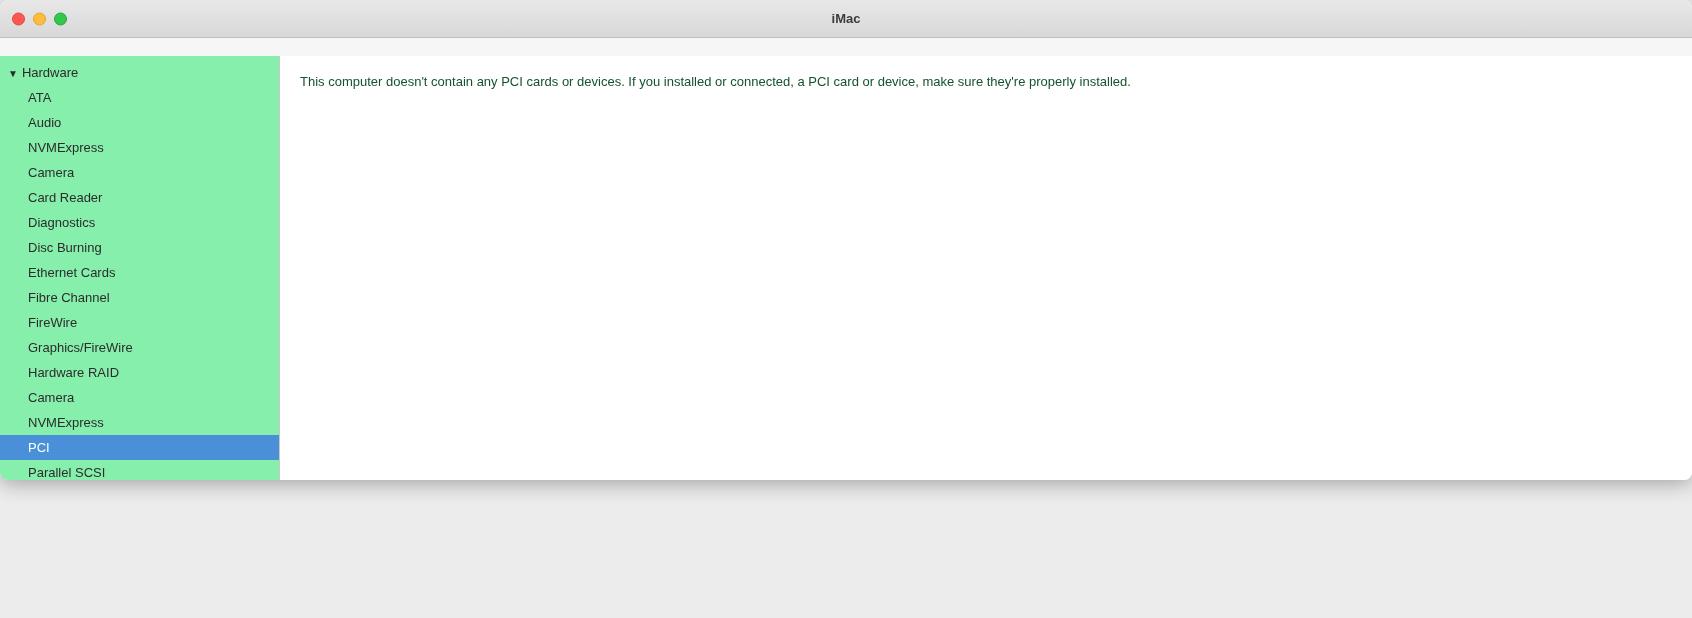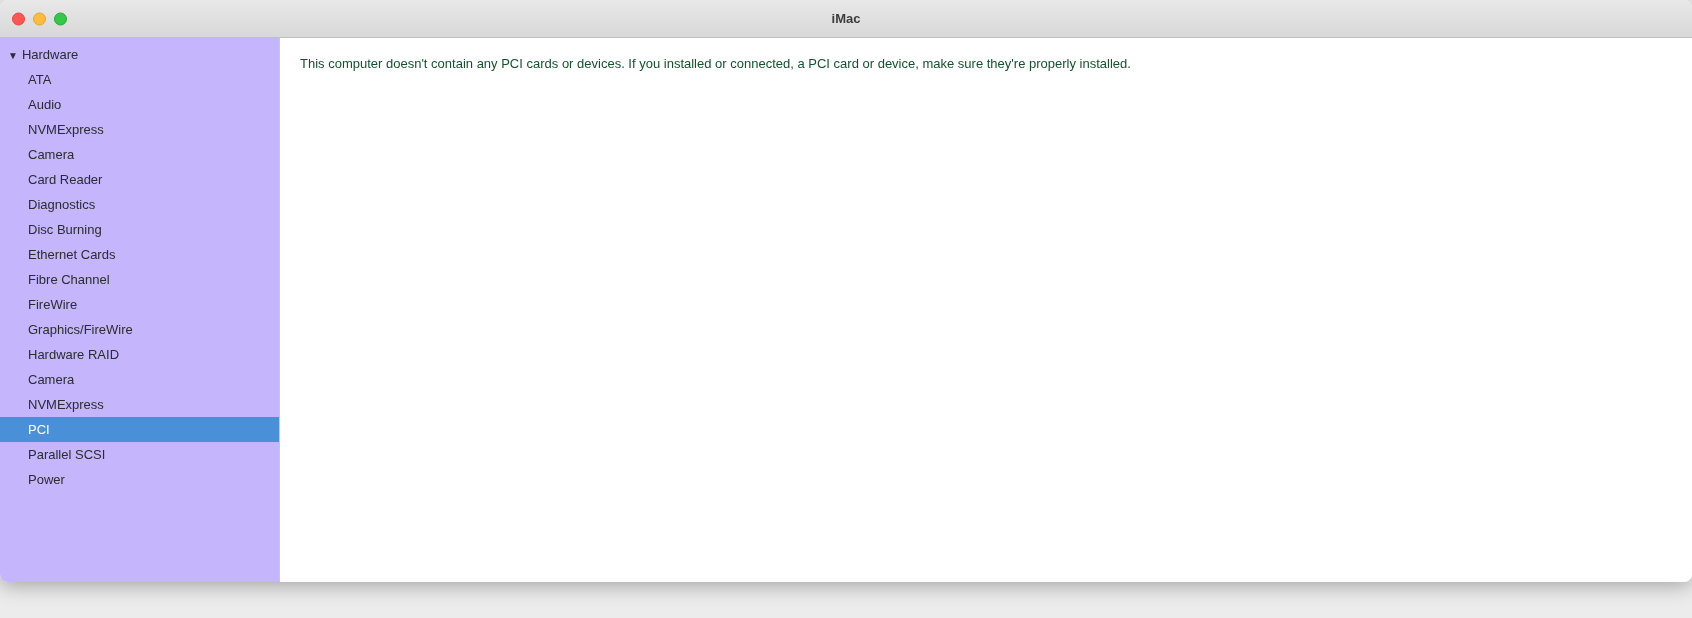--- a/index.html
+++ b/index.html
@@ -12,27 +12,28 @@
       width: 1692px;
       height: 618px;
       background: #ececec;
       font-family: -apple-system, "Helvetica Neue", Arial, sans-serif;
       font-size: 13px;
       overflow: hidden;
     }
 
     .window {
       width: 1692px;
-      height: 582px;
+      height: 480px;
       background: #f6f6f6;
       border-radius: 8px;
       overflow: hidden;
       display: flex;
       flex-direction: column;
       box-shadow: 0 4px 20px rgba(0,0,0,0.3);
+      gap: 18px;
     }
 
     .titlebar {
       height: 38px;
       background: linear-gradient(to bottom, #e8e8e8, #d8d8d8);
       display: flex;
       align-items: center;
       justify-content: center;
       position: relative;
       border-bottom: 1px solid #c0c0c0;
@@ -76,21 +77,21 @@
     }
 
     .content {
       display: flex;
       flex: 1;
       overflow: hidden;
     }
 
     .sidebar {
       width: 280px;
-      background: #c4b5fd;
+      background: #86efac;
       border-right: 1px solid #c8c8c8;
       overflow-y: auto;
       flex-shrink: 0;
       padding-top: 4px;
     }
 
     .sidebar-item {
       padding: 5px 8px 5px 16px;
       cursor: pointer;
       color: #2c2c2c;

